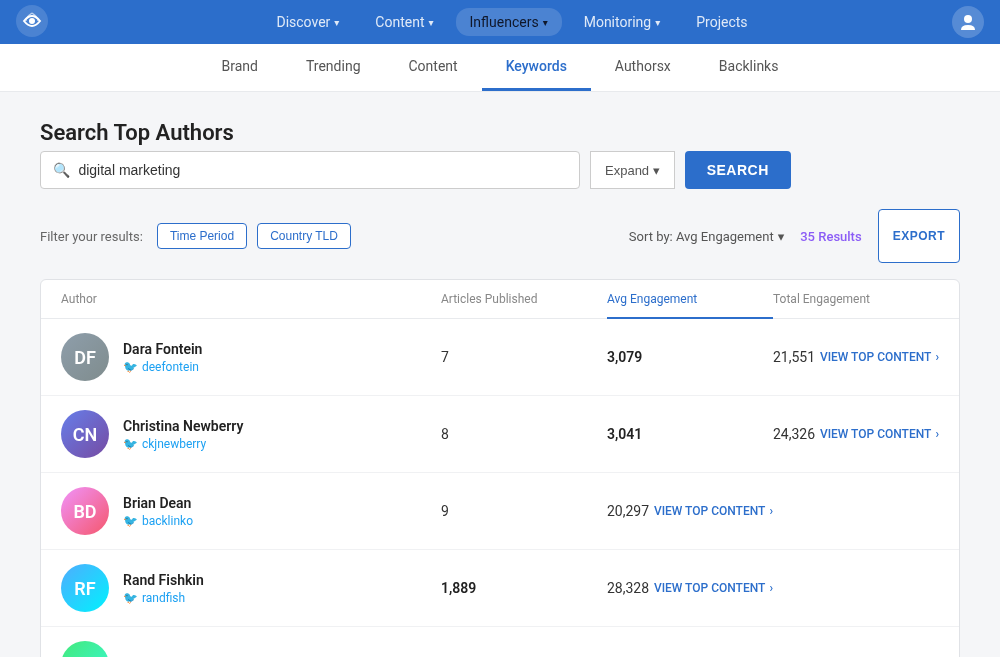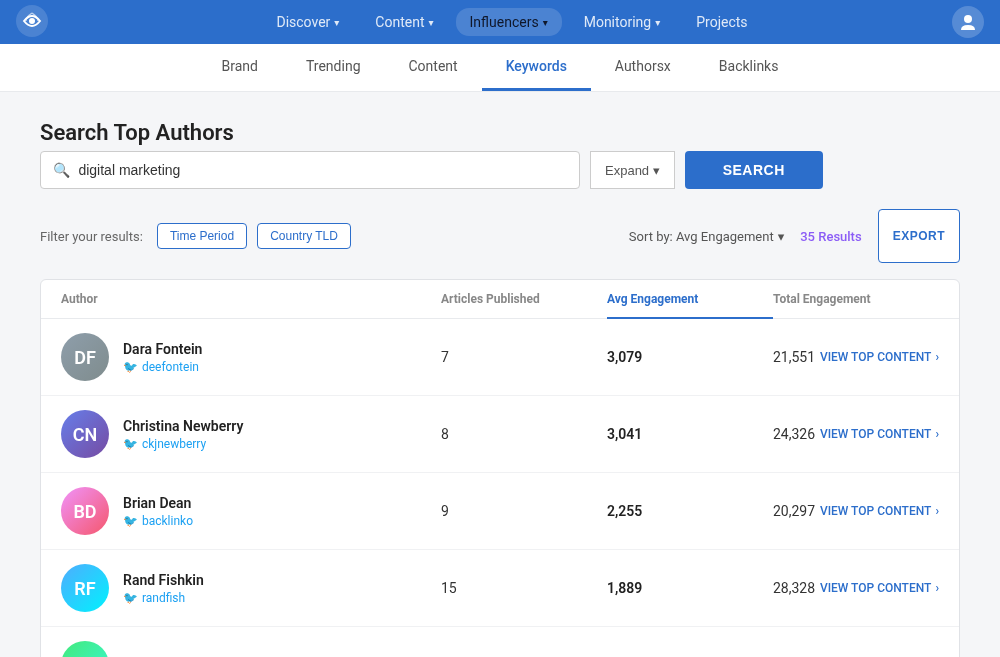--- a/index.html
+++ b/index.html
@@ -111,21 +111,21 @@
       border-radius: 0;
       font-size: 13px;
       color: #555;
       cursor: pointer;
     }
     .search-btn {
       background: #2c6ecb;
       color: #fff;
       border: none;
       border-radius: 4px;
-      padding: 10px 38px;
+      padding: 10px 22px;
       font-size: 14px;
       font-weight: 600;
       cursor: pointer;
       letter-spacing: 0.5px;
     }
 
     
     .filter-row {
       display: flex;
       align-items: center;
@@ -172,21 +172,21 @@
       border-radius: 6px;
       border: 1px solid #e0e2e6;
       overflow: hidden;
     }
     .table-header {
       display: grid;
       grid-template-columns: 380px 1fr 1fr 1fr;
       padding: 12px 20px;
       border-bottom: 1px solid #e8eaed;
       font-size: 12px;
-      font-weight: 700;
+      font-weight: 400;
       color: #888;
       text-transform: none;
     }
     .col-avg-engagement { color: #2c6ecb; position: relative; }
     .col-avg-engagement::after {
       content: '';
       position: absolute;
       bottom: -13px;
       left: 0;
       width: 100%;
@@ -371,40 +371,38 @@
       <div class="avatar av-3">BD</div>
       <div class="author-info">
         <span class="author-name">Brian Dean</span>
         <span class="author-twitter">
           <span style="color:#1da1f2; font-size:12px;">🐦</span>
           <span>backlinko</span>
         </span>
       </div>
     </div>
     <div class="stat-cell">9</div>
-    <div class="stat-cell highlighted">2,255</div>
     <div class="stat-cell" style="display:flex;align-items:center;justify-content:space-between;">
       <span>20,297</span>
       <span class="view-btn">
         VIEW TOP CONTENT <span class="chevron-right">›</span>
       </span>
     </div>
   </div>
         <div class="table-row">
     <div class="author-cell">
       <div class="avatar av-4">RF</div>
       <div class="author-info">
         <span class="author-name">Rand Fishkin</span>
         <span class="author-twitter">
           <span style="color:#1da1f2; font-size:12px;">🐦</span>
           <span>randfish</span>
         </span>
       </div>
     </div>
-    <div class="stat-cell">15</div>
     <div class="stat-cell highlighted">1,889</div>
     <div class="stat-cell" style="display:flex;align-items:center;justify-content:space-between;">
       <span>28,328</span>
       <span class="view-btn">
         VIEW TOP CONTENT <span class="chevron-right">›</span>
       </span>
     </div>
   </div>
         <div class="table-row">
     <div class="author-cell">

